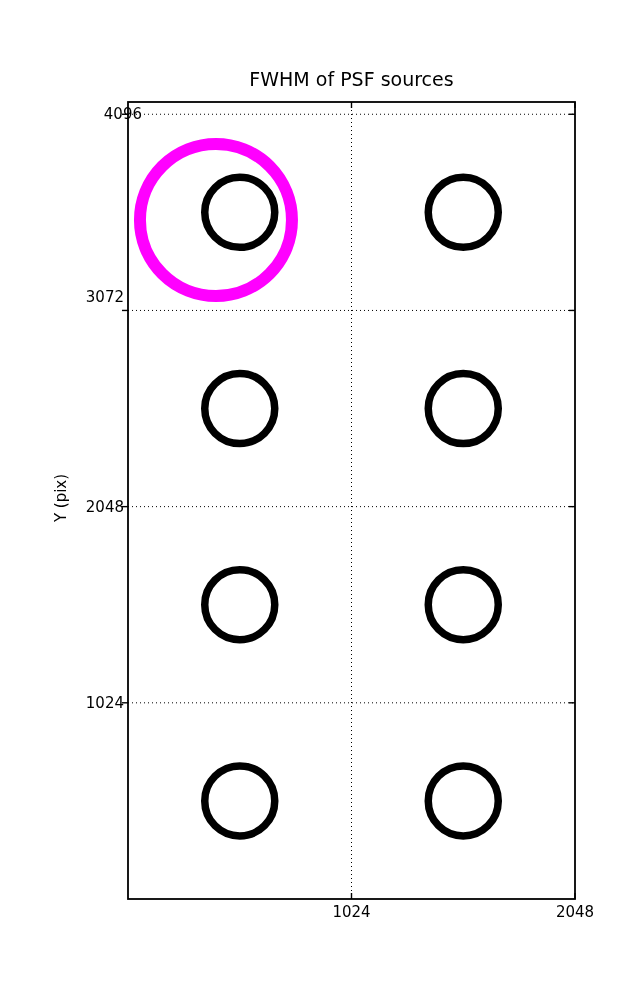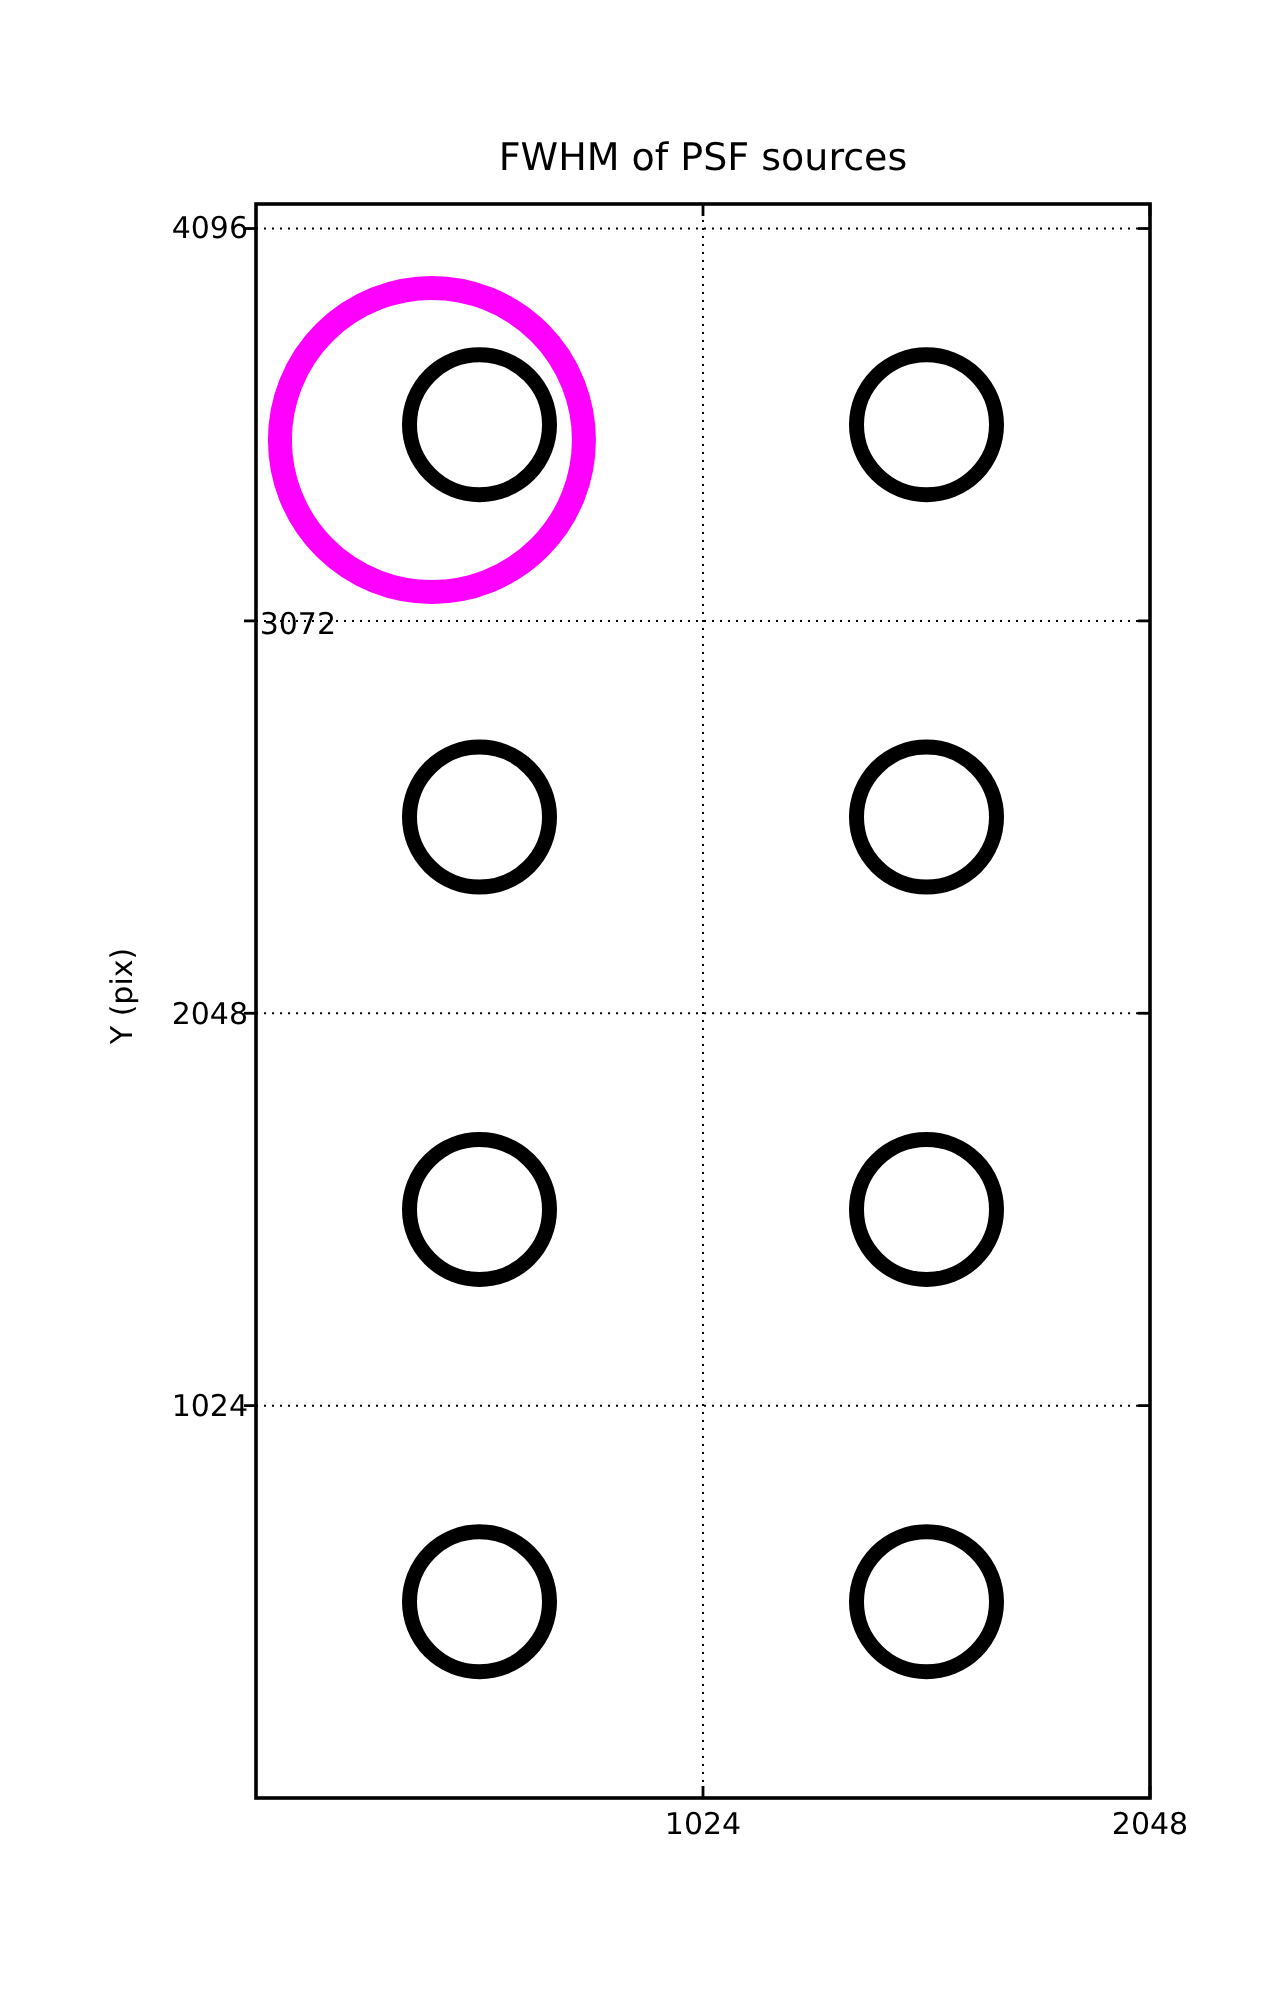--- a/index.html
+++ b/index.html
@@ -105,18 +105,18 @@
     </svg>
 
   <div class="chart-title">FWHM of PSF sources</div>
 
 
   <div class="y-label">Y (pix)</div>
 
   <div>
       <div class="ytick" style="top: 693.815px;">1024</div>
       <div class="ytick" style="top: 497.631px;">2048</div>
-      <div class="ytick" style="top: 303px; padding-left: 44px;">3072</div>
-      <div class="ytick" style="top: 105.262px;">4096</div>
+      <div class="ytick" style="top: 288px;">3072</div>
+      <div class="ytick" style="top: 105.262px; margin-left: 18px;">4096</div>
       <div class="xtick" style="left: 311.5px;">1024</div>
       <div class="xtick" style="left: 535px;">2048</div>
     </div>
 </div>
 
 </body></html>

